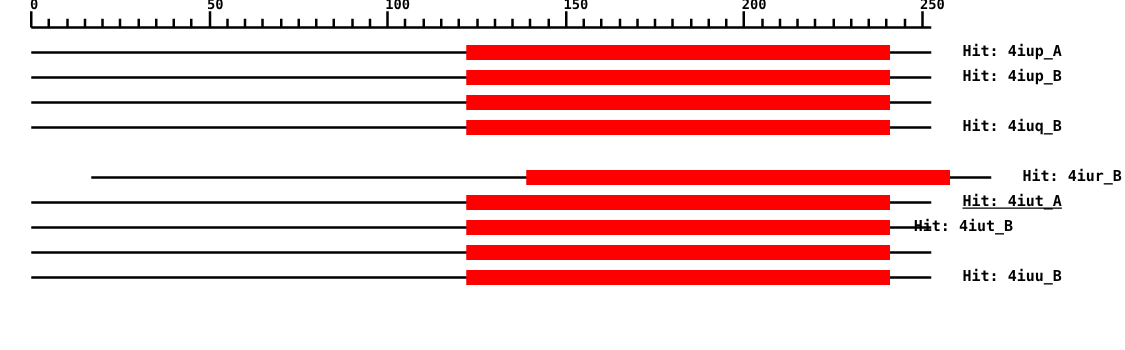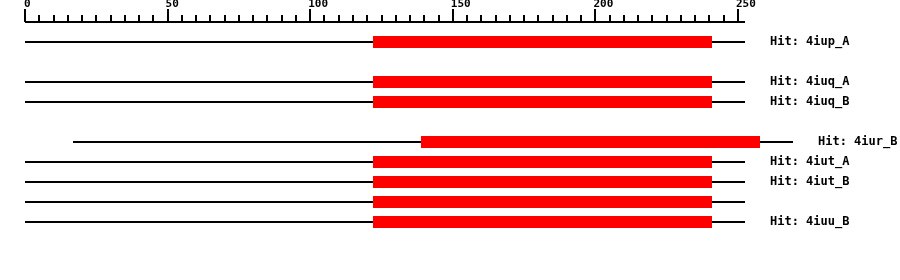--- a/index.html
+++ b/index.html
@@ -162,44 +162,48 @@
       <div class="tick-label" style="left: 593.4px;">200</div>
       <div class="tick-label" style="left: 736px;">250</div>
     </div>
 
   <div id="rows">
       <div class="row" style="top: 32px;">
         <div class="backbone" style="left: 25px; width: 720px; background: rgb(0, 0, 0);"></div>
         <div class="hsp-bar" style="left: 372.944px; width: 339.388px; background: rgb(255, 0, 0);"></div>
         <div class="hit-label" style="left: 770px;">Hit: 4iup_A</div>
       </div>
+      <div class="row" style="top: 52px;">
+        <div class="backbone" style="left: 25px; width: 720px; background: rgb(0, 0, 0);"></div>
+        <div class="hsp-bar" style="left: 372.944px; width: 339.388px; background: rgb(255, 0, 0);"></div>
+        <div class="hit-label" style="left: 770px;">Hit: 4iup_B</div>
+      </div>
       <div class="row" style="top: 72px;">
         <div class="backbone" style="left: 25px; width: 720px; background: rgb(0, 0, 0);"></div>
         <div class="hsp-bar" style="left: 372.944px; width: 339.388px; background: rgb(255, 0, 0);"></div>
-        <div class="hit-label" style="left: 770px;">Hit: 4iuq_A</div>
       </div>
       <div class="row" style="top: 92px;">
         <div class="backbone" style="left: 25px; width: 720px; background: rgb(0, 0, 0);"></div>
         <div class="hsp-bar" style="left: 372.944px; width: 339.388px; background: rgb(255, 0, 0);"></div>
         <div class="hit-label" style="left: 770px;">Hit: 4iuq_B</div>
       </div>
       <div class="row" style="top: 132px; margin-left: 48px;">
         <div class="backbone" style="left: 25px; width: 720px; background: rgb(0, 0, 0);"></div>
         <div class="hsp-bar" style="left: 372.944px; width: 339.388px; background: rgb(255, 0, 0);"></div>
         <div class="hit-label" style="left: 770px;">Hit: 4iur_B</div>
       </div>
       <div class="row" style="top: 152px;">
         <div class="backbone" style="left: 25px; width: 720px; background: rgb(0, 0, 0);"></div>
         <div class="hsp-bar" style="left: 372.944px; width: 339.388px; background: rgb(255, 0, 0);"></div>
-        <div class="hit-label" style="left: 770px;">Hit: 4iut_A</div>
+        <div class="hit-label" style="left: 770px; text-decoration: underline;">Hit: 4iut_A</div>
       </div>
       <div class="row" style="top: 172px;">
         <div class="backbone" style="left: 25px; width: 720px; background: rgb(0, 0, 0);"></div>
         <div class="hsp-bar" style="left: 372.944px; width: 339.388px; background: rgb(255, 0, 0);"></div>
-        <div class="hit-label" style="left: 770px;">Hit: 4iut_B</div>
+        <div class="hit-label" style="left: 731px;">Hit: 4iut_B</div>
       </div>
       <div class="row" style="top: 192px;">
         <div class="backbone" style="left: 25px; width: 720px; background: rgb(0, 0, 0);"></div>
         <div class="hsp-bar" style="left: 372.944px; width: 339.388px; background: rgb(255, 0, 0);"></div>
       </div>
       <div class="row" style="top: 212px;">
         <div class="backbone" style="left: 25px; width: 720px; background: rgb(0, 0, 0);"></div>
         <div class="hsp-bar" style="left: 372.944px; width: 339.388px; background: rgb(255, 0, 0);"></div>
         <div class="hit-label" style="left: 770px; text-align: center;">Hit: 4iuu_B</div>
       </div>

